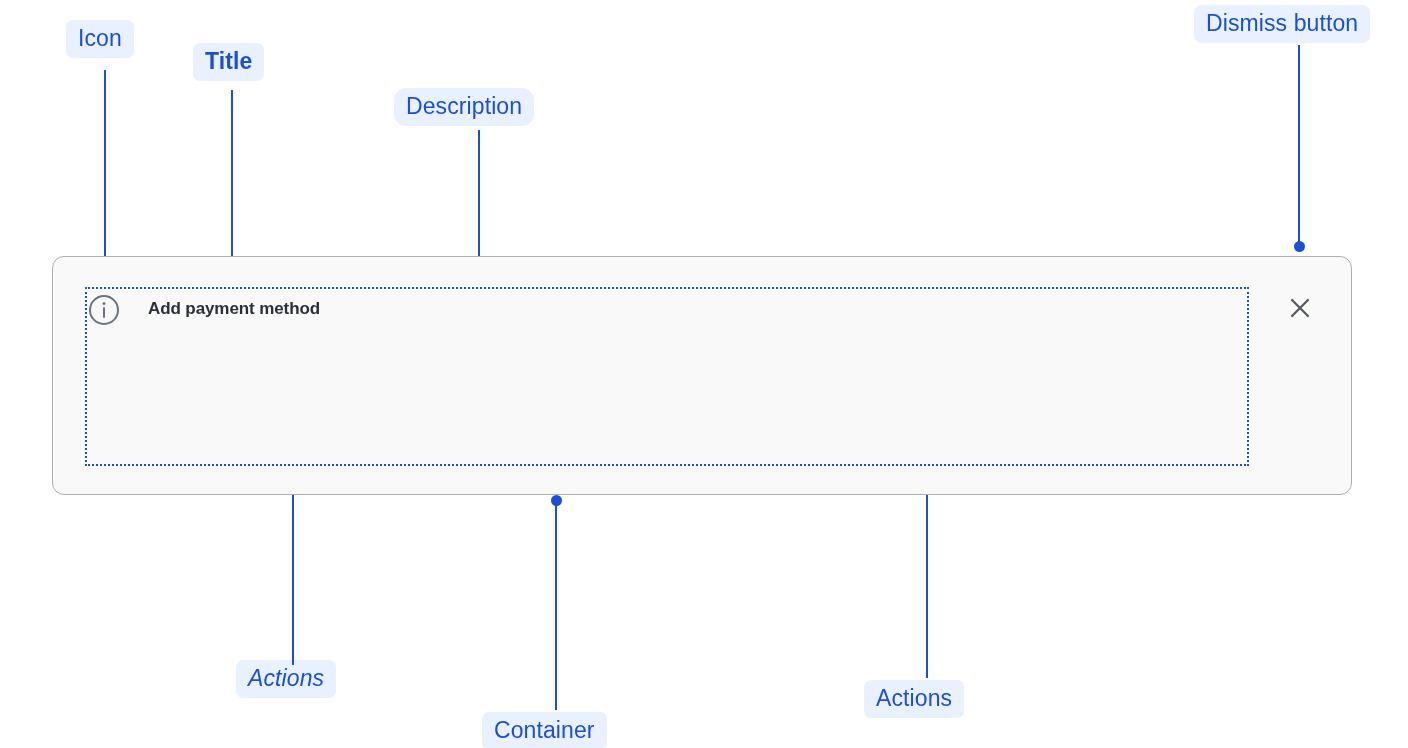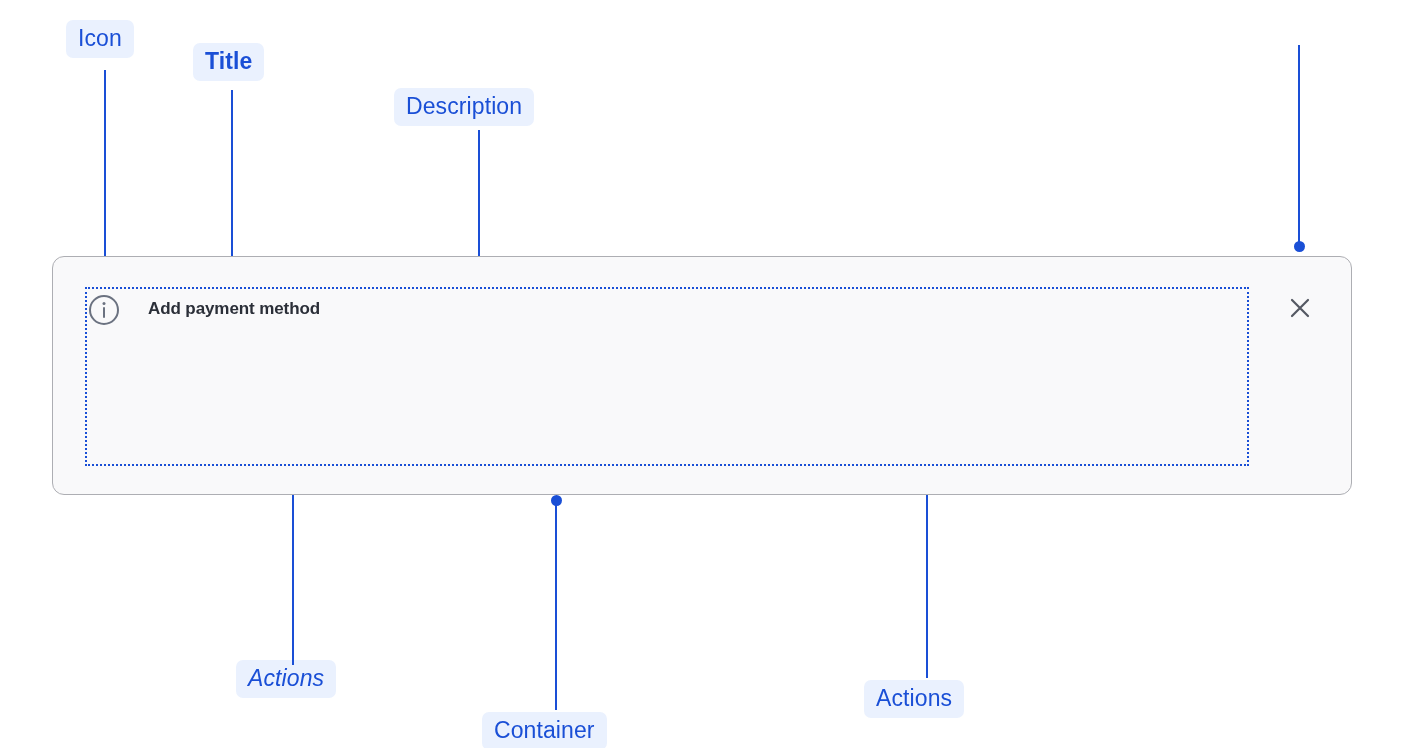--- a/index.html
+++ b/index.html
@@ -141,22 +141,23 @@
 </style>
 </head>
 <body>
 
 <div class="stage">
 
   <div class="anno-label" style="left:66px; top:20px;">Icon</div>
 
   <div class="anno-label" style="left:193px; top:43px;font-weight:bold;">Title</div>
 
-  <div class="anno-label" style="left:394px; top:88px;">Description</div>
-
+  <div class="anno-label" style="left:394px; top:88px;border-radius:12px;">Description</div>
+
+  <div class="anno-label" style="left:1194px; top:5px;">Dismiss button</div>
 
   <div class="anno-label" style="left:236px; top:660px;font-style:italic;">Actions</div>
 
   <div class="anno-label" style="left:482px; top:712px;">Container</div>
 
   <div class="anno-label" style="left:864px; top:680px;">Actions</div>
 
   <div class="leader" style="left:104px; top:70px; height:202px;"></div>
   <div class="leader-dot" style="left:99.5px; top:267px;"></div>
 

